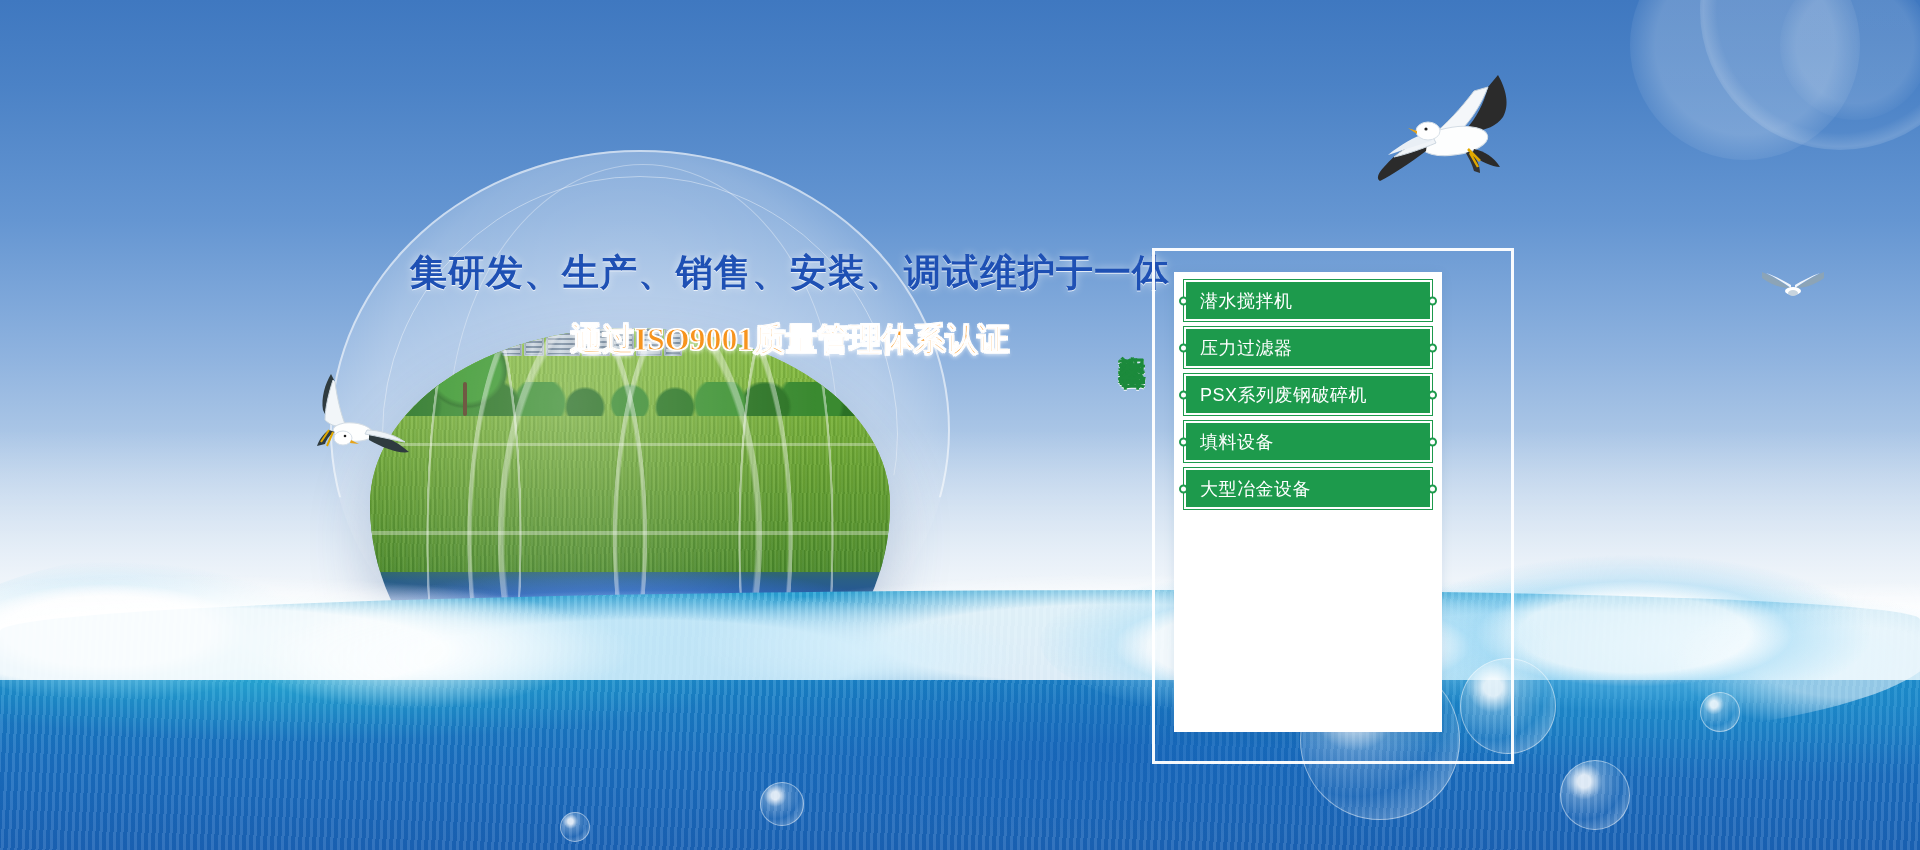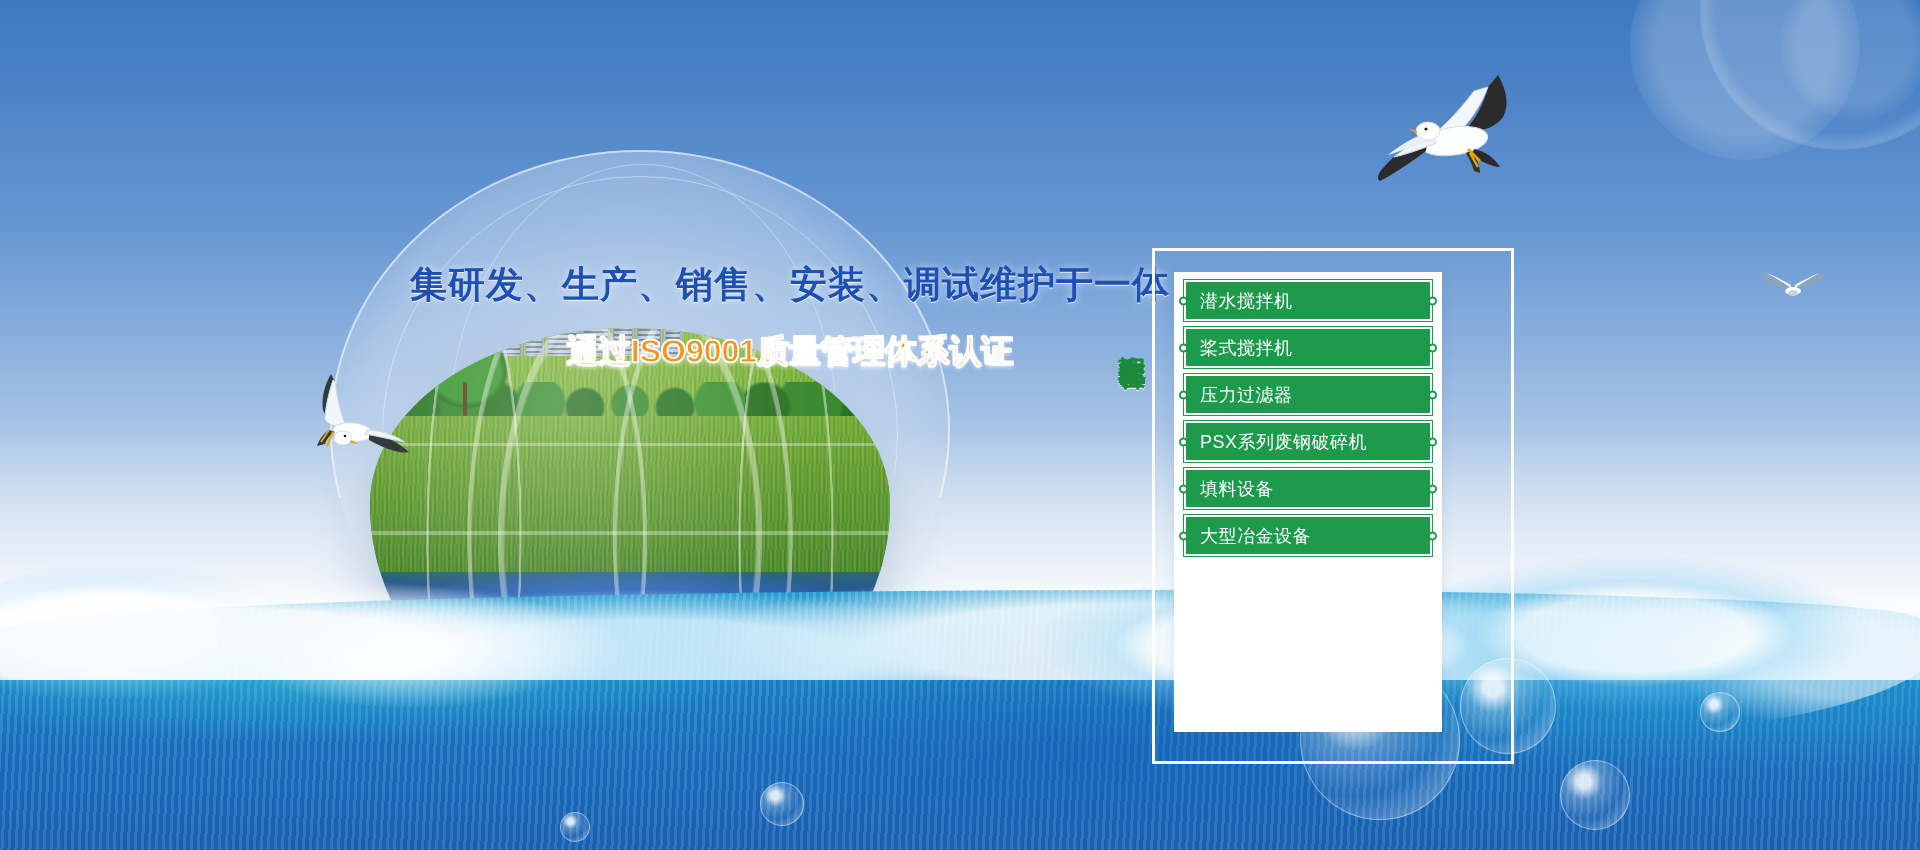--- a/index.html
+++ b/index.html
@@ -189,21 +189,21 @@
   .bb3{ left:1196px; bottom:120px; width:58px; height:58px;  }
   .bb4{ left:1560px; bottom:20px;  width:70px; height:70px;  }
   .bb5{ left:760px;  bottom:24px;  width:44px; height:44px;  }
   .bb6{ left:1700px; bottom:118px; width:40px; height:40px;  }
   .bb7{ left:560px;  bottom:8px;   width:30px; height:30px;  }
 
   
   .bird{ position:absolute; }
 
   
-  .headline{ position:absolute; left:380px; top:260px; width:820px; text-align:center; }
+  .headline{ position:absolute; left:380px; top:248px; width:820px; text-align:center;font-family:Liberation Serif, serif; }
   .hl-1{
     font-size:37px; font-weight:bold; letter-spacing:1px;
     color:#1e50b4; white-space:nowrap;
     text-shadow:0 1px 0 rgba(255,255,255,.75), 0 0 8px rgba(255,255,255,.55);
   }
   .hl-2{
     margin-top:20px;
     font-size:32px; font-weight:bold; letter-spacing:0px;
     color:#f7941e; white-space:nowrap;
     text-shadow:1px 1px 0 #fff, -1px -1px 0 #fff, 1px -1px 0 #fff, -1px 1px 0 #fff,
@@ -365,25 +365,20 @@
 
     <div class="panel-card">
       <ul class="plist">
         <li class="pitem">
           <span class="knob knob-l"></span>
           <span>潜水搅拌机</span>
           <span class="knob knob-r"></span>
         </li>
         <li class="pitem">
           <span class="knob knob-l"></span>
-          <span>桨式搅拌机</span>
-          <span class="knob knob-r"></span>
-        </li>
-        <li class="pitem">
-          <span class="knob knob-l"></span>
           <span>压力过滤器</span>
           <span class="knob knob-r"></span>
         </li>
         <li class="pitem">
           <span class="knob knob-l"></span>
           <span>PSX系列废钢破碎机</span>
           <span class="knob knob-r"></span>
         </li>
         <li class="pitem">
           <span class="knob knob-l"></span>

